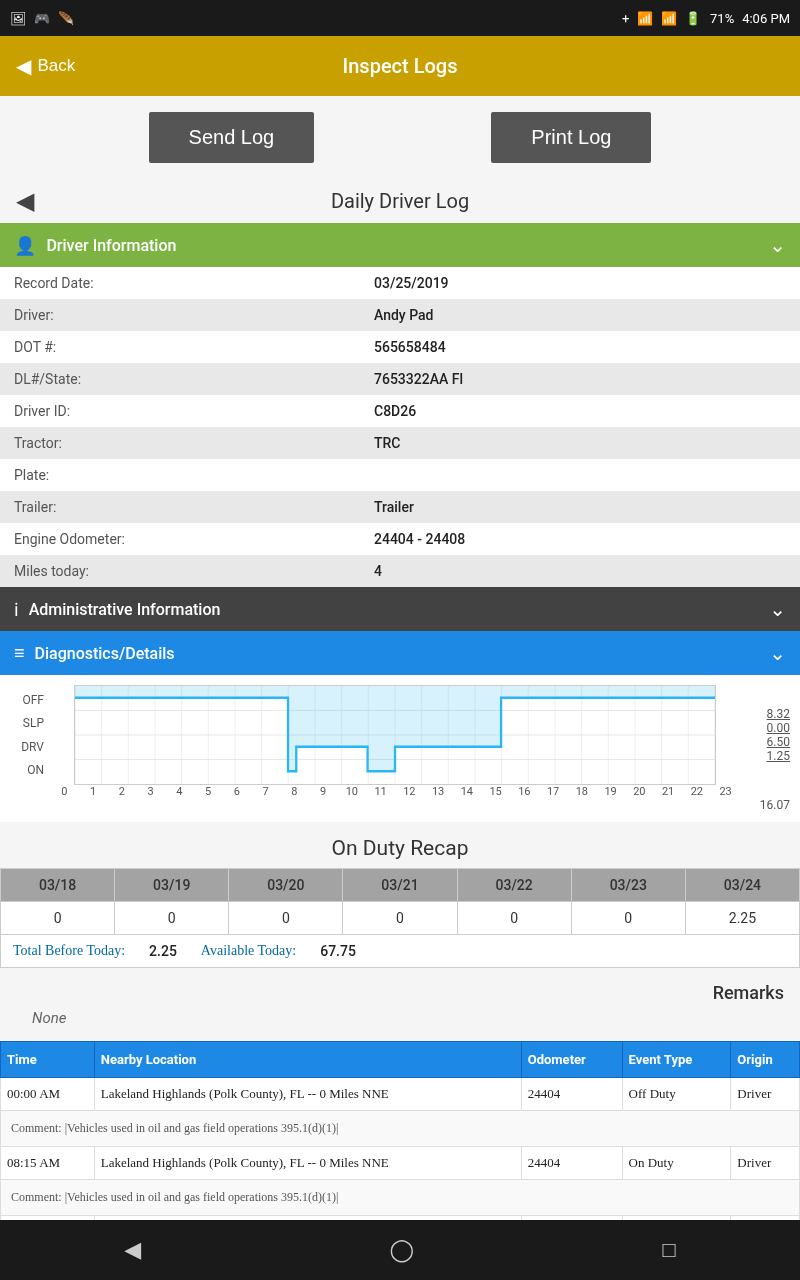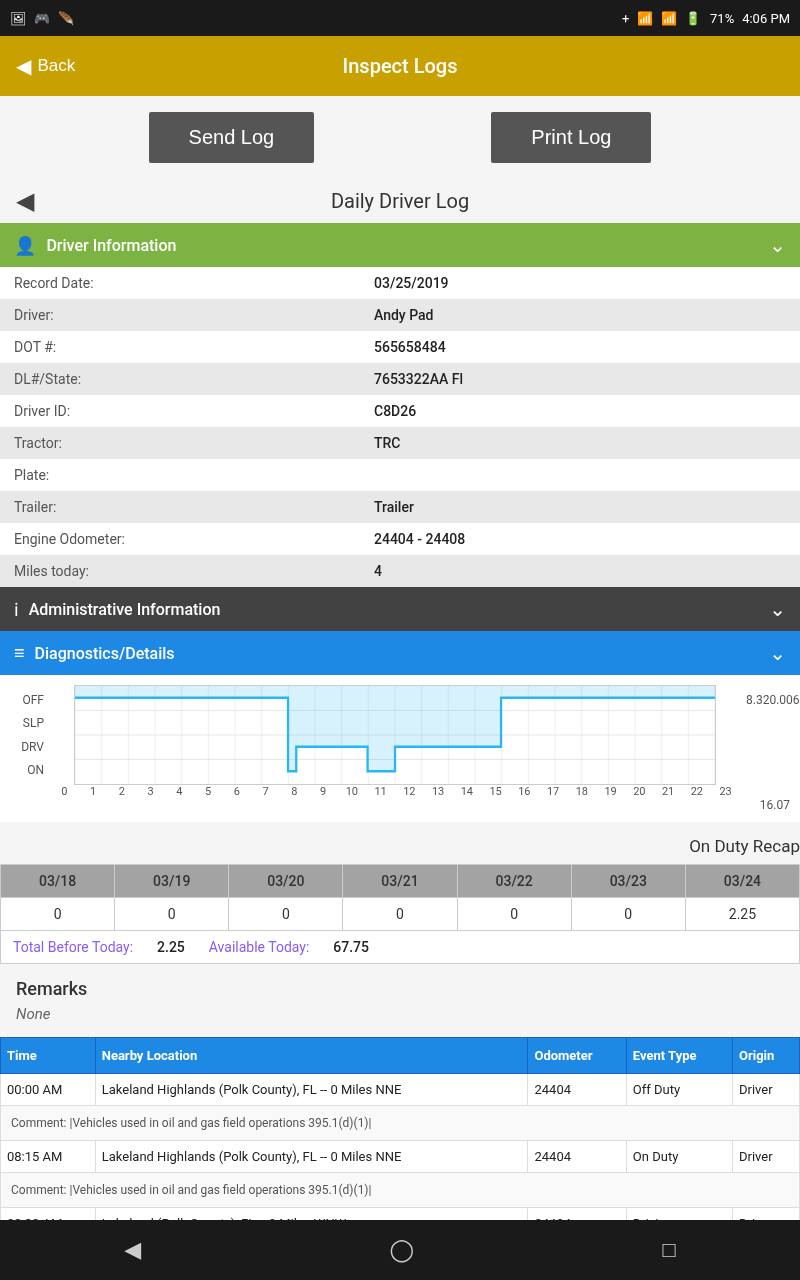--- a/index.html
+++ b/index.html
@@ -188,28 +188,29 @@
       padding-right: 6px;
     }
     .chart-main {
       flex: 1;
       position: relative;
       height: 100px;
       border: 1px solid #ccc;
     }
     .chart-labels-right {
       display: flex;
-      flex-direction: row;
-      justify-content: space-between;
+      flex-direction: column;
+      justify-content: center;
       padding: 8px 0;
       width: 50px;
       font-size: 12px;
       color: #555;
       text-align: right;
       padding-left: 6px;
+      text-decoration: underline;
     }
     .chart-hour-labels {
       display: flex;
       margin-left: 40px;
       margin-right: 50px;
       padding: 0 10px;
     }
     .chart-hour-label {
       flex: 1;
       text-align: center;
@@ -218,22 +219,22 @@
     }
 
     
     .chart-svg {
       width: 100%;
       height: 100%;
     }
 
     
     .section-title {
-      text-align: right;
-      font-size: 17px;
+      text-align: center;
+      font-size: 21px;
       font-weight: 400;
       padding: 14px 0 8px;
       color: #333;
     }
     .recap-table {
       width: 100%;
       border-collapse: collapse;
       background: #fff;
     }
     .recap-table th, .recap-table td {
@@ -254,58 +255,61 @@
     .recap-totals {
       display: flex;
       background: #fff;
       border: 1px solid #ccc;
       border-top: none;
       font-size: 14px;
     }
     .recap-totals span {
       padding: 8px 12px;
     }
-    .recap-totals .label { color: #8b5cf6; }
+    .recap-totals .label { color: #0369a1; font-family: Liberation Serif, serif; }
     .recap-totals .value { font-weight: 500; }
 
     
     .remarks-section {
       padding: 14px 16px;
       background: #f5f5f5;
     }
     .remarks-title {
       font-size: 18px;
       font-weight: 500;
       color: #333;
       margin-bottom: 6px;
+      text-align: right;
     }
     .remarks-value {
       font-size: 15px;
       color: #666;
       font-style: italic;
+      margin-left: 16px;
     }
 
     
     .duty-log-table {
       width: 100%;
       border-collapse: collapse;
       background: #fff;
       font-size: 13px;
     }
     .duty-log-table th {
       background: #1e88e5;
       color: #fff;
       padding: 10px 6px;
       text-align: left;
       border: 1px solid #1565c0;
     }
     .duty-log-table td {
       padding: 8px 6px;
       border: 1px solid #ddd;
       vertical-align: top;
+      font-family: Liberation Serif, serif;
     }
     .duty-log-table tr.comment-row td {
       background: #f9f9f9;
       color: #555;
       font-style: normal;
       font-size: 12px;
       padding: 10px 10px;
     }
     .duty-log-table tr.data-row:nth-child(4n+1) td { background: #fff; }
     .duty-log-table tr.data-row:nth-child(4n+3) td { background: #fff; }

